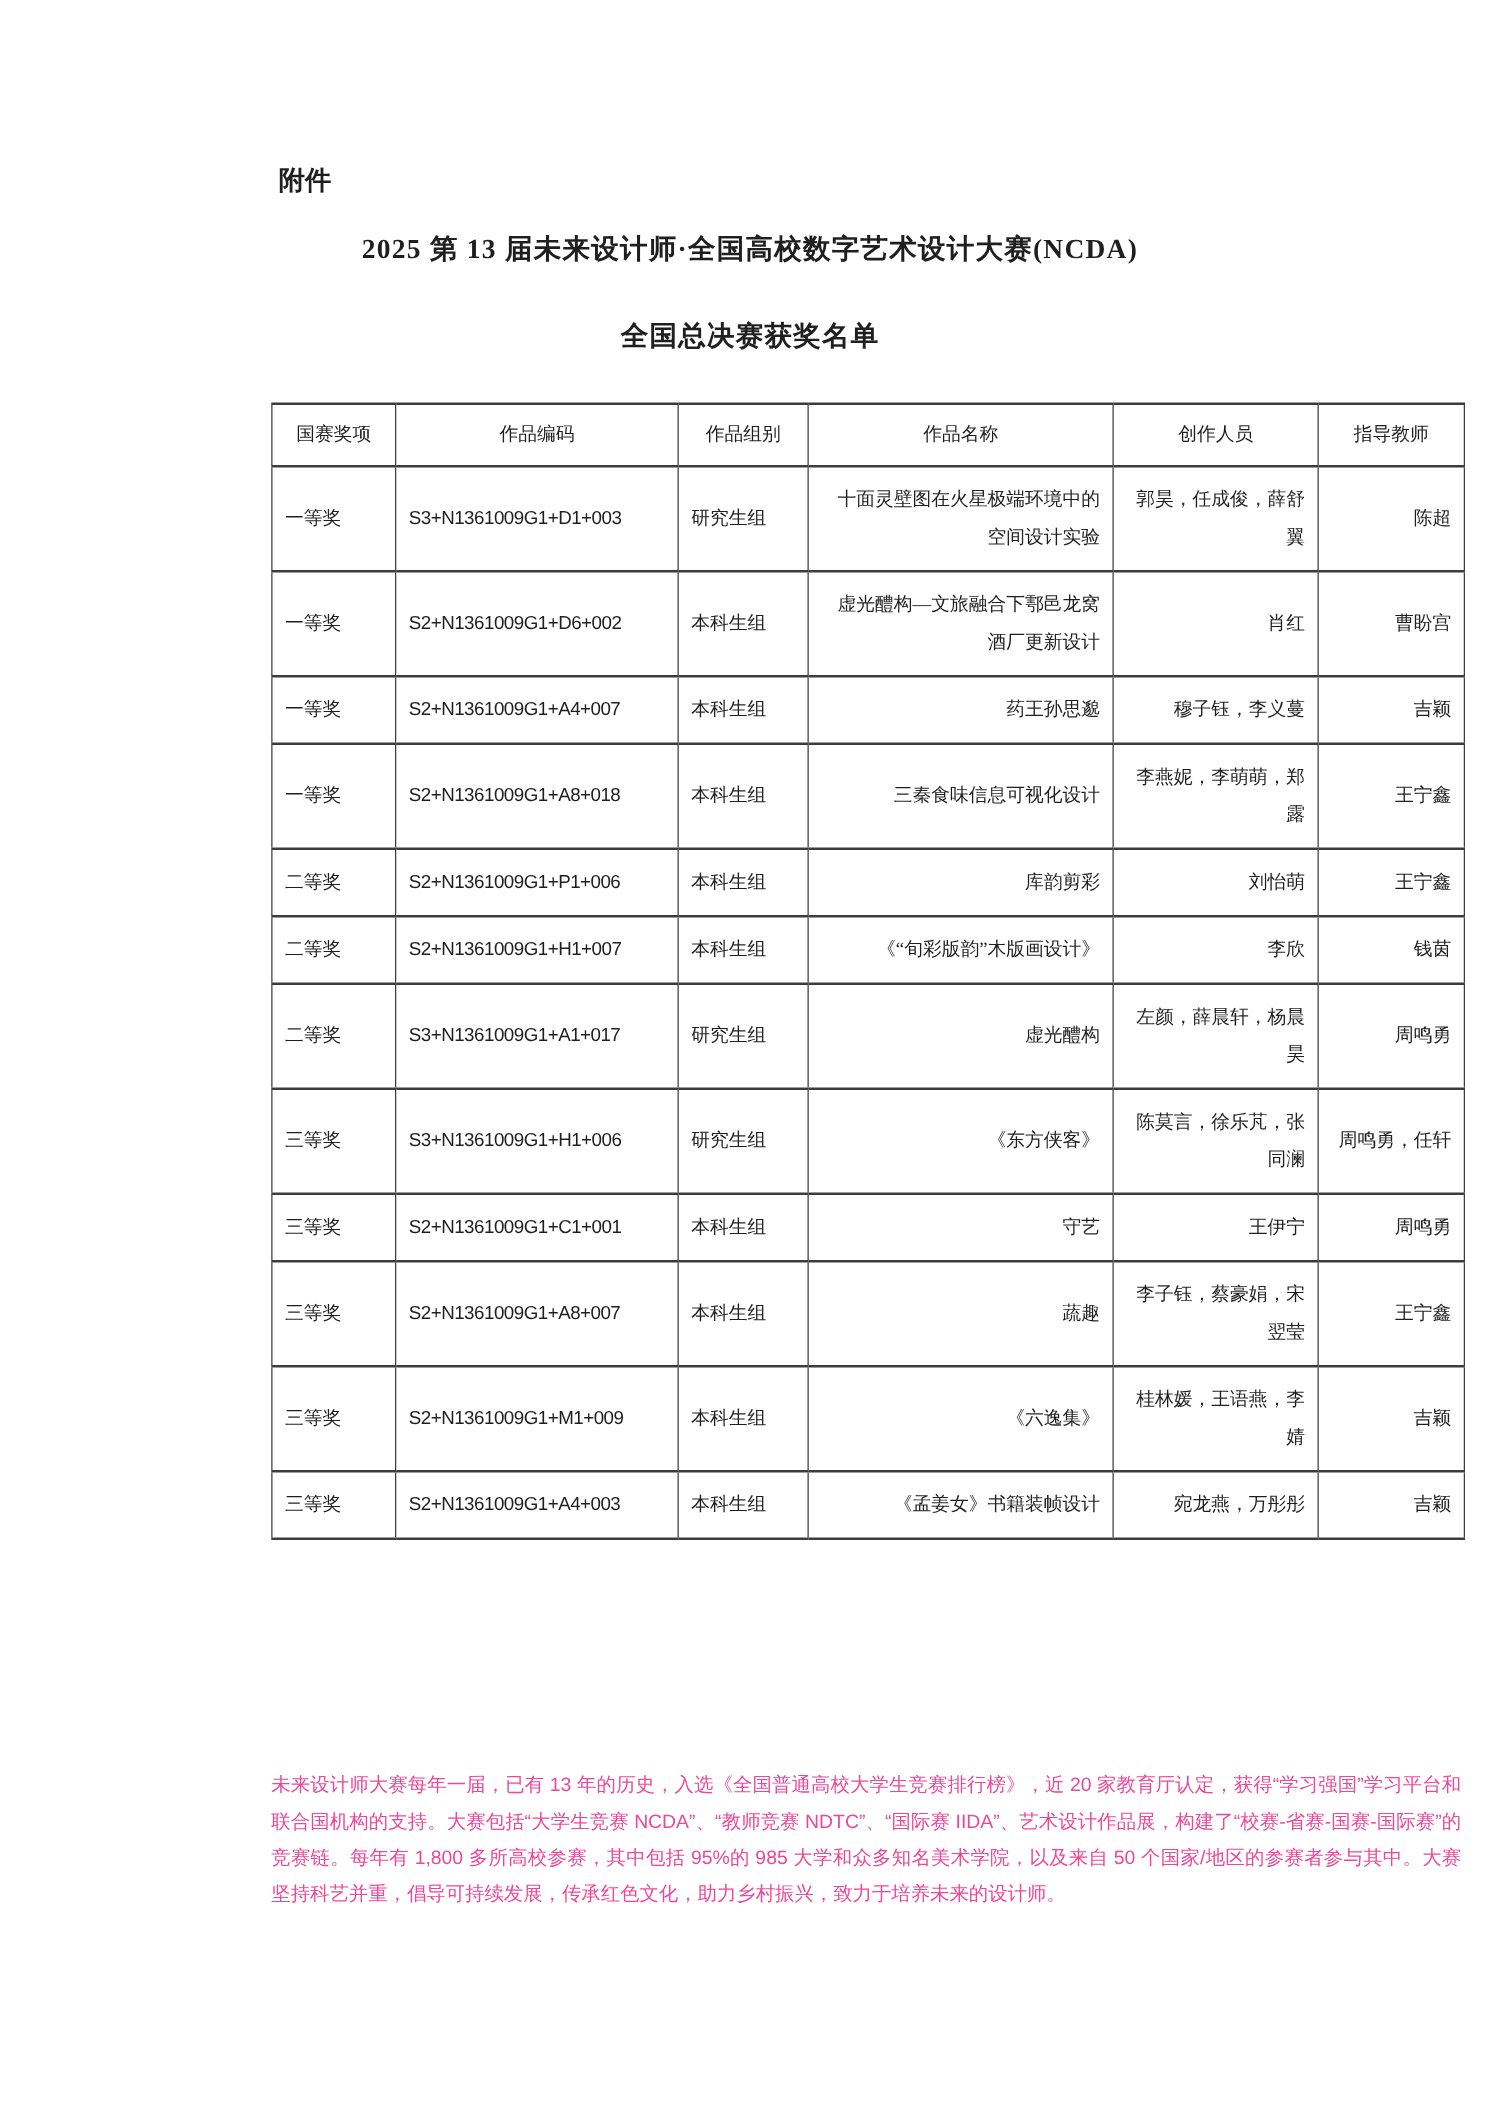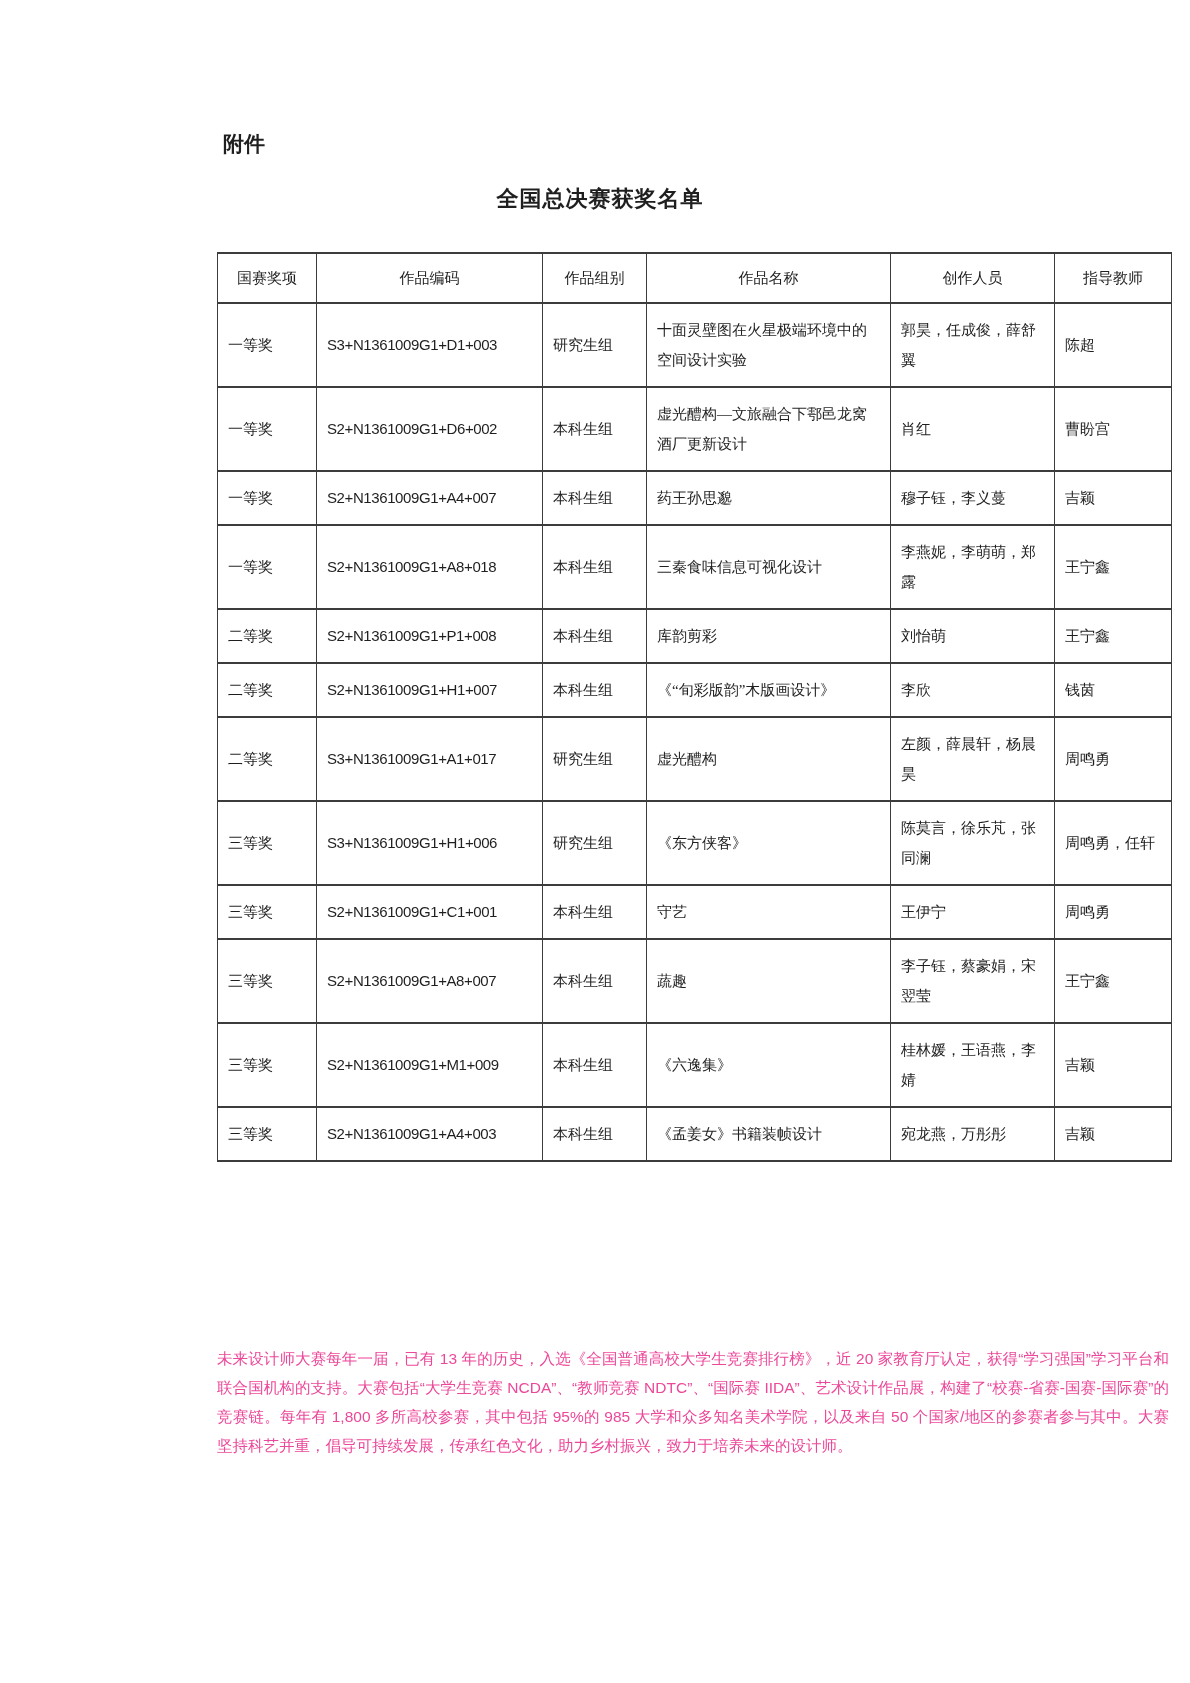--- a/index.html
+++ b/index.html
@@ -41,21 +41,21 @@
     font-size:15px;
     font-weight:normal;
     line-height:30px;
     padding:11px 10px;
     vertical-align:middle;
     word-break:break-all;
     box-sizing:border-box;
   }
   table.awards th{text-align:center;padding:9px 16px;}
   td.c0, td.c1, td.c2{}
-  td.c3, td.c4, td.c5{text-align:left;padding-left:13px;}
+  td.c3, td.c4, td.c5{text-align:right;padding-left:13px;}
   td.c1{
     font-family:"Liberation Sans","DejaVu Sans",sans-serif;
     font-size:15px;
     letter-spacing:-0.4px;
     font-weight:500;
   }
   .footnote{
     margin-top:182px;
     width:952px;
     font-family:"Liberation Sans","DejaVu Sans",sans-serif;
@@ -66,20 +66,21 @@
   }
 </style>
 </head>
 <body>
 
 <div class="page">
 
   <div class="attachment">附件</div>
 
 
+  <div class="title sub">2025 第 13 届未来设计师·全国高校数字艺术设计大赛(NCDA)</div>
 
   <div class="title">全国总决赛获奖名单</div>
 
   <table class="awards">
     <colgroup>
       <col style="width:99px">
       <col style="width:226px">
       <col style="width:104px">
       <col style="width:244px">
       <col style="width:164px">
@@ -128,21 +129,21 @@
           <td class="c0">一等奖</td>
           <td class="c1">S2+N1361009G1+A8+018</td>
           <td class="c2">本科生组</td>
           <td class="c3">三秦食味信息可视化设计</td>
           <td class="c4">李燕妮，李萌萌，郑露</td>
           <td class="c5">王宁鑫</td>
         </tr>
 
         <tr>
           <td class="c0">二等奖</td>
-          <td class="c1">S2+N1361009G1+P1+008</td>
+          <td class="c1">S2+N1361009G1+P1+006</td>
           <td class="c2">本科生组</td>
           <td class="c3">库韵剪彩</td>
           <td class="c4">刘怡萌</td>
           <td class="c5">王宁鑫</td>
         </tr>
 
         <tr>
           <td class="c0">二等奖</td>
           <td class="c1">S2+N1361009G1+H1+007</td>
           <td class="c2">本科生组</td>

